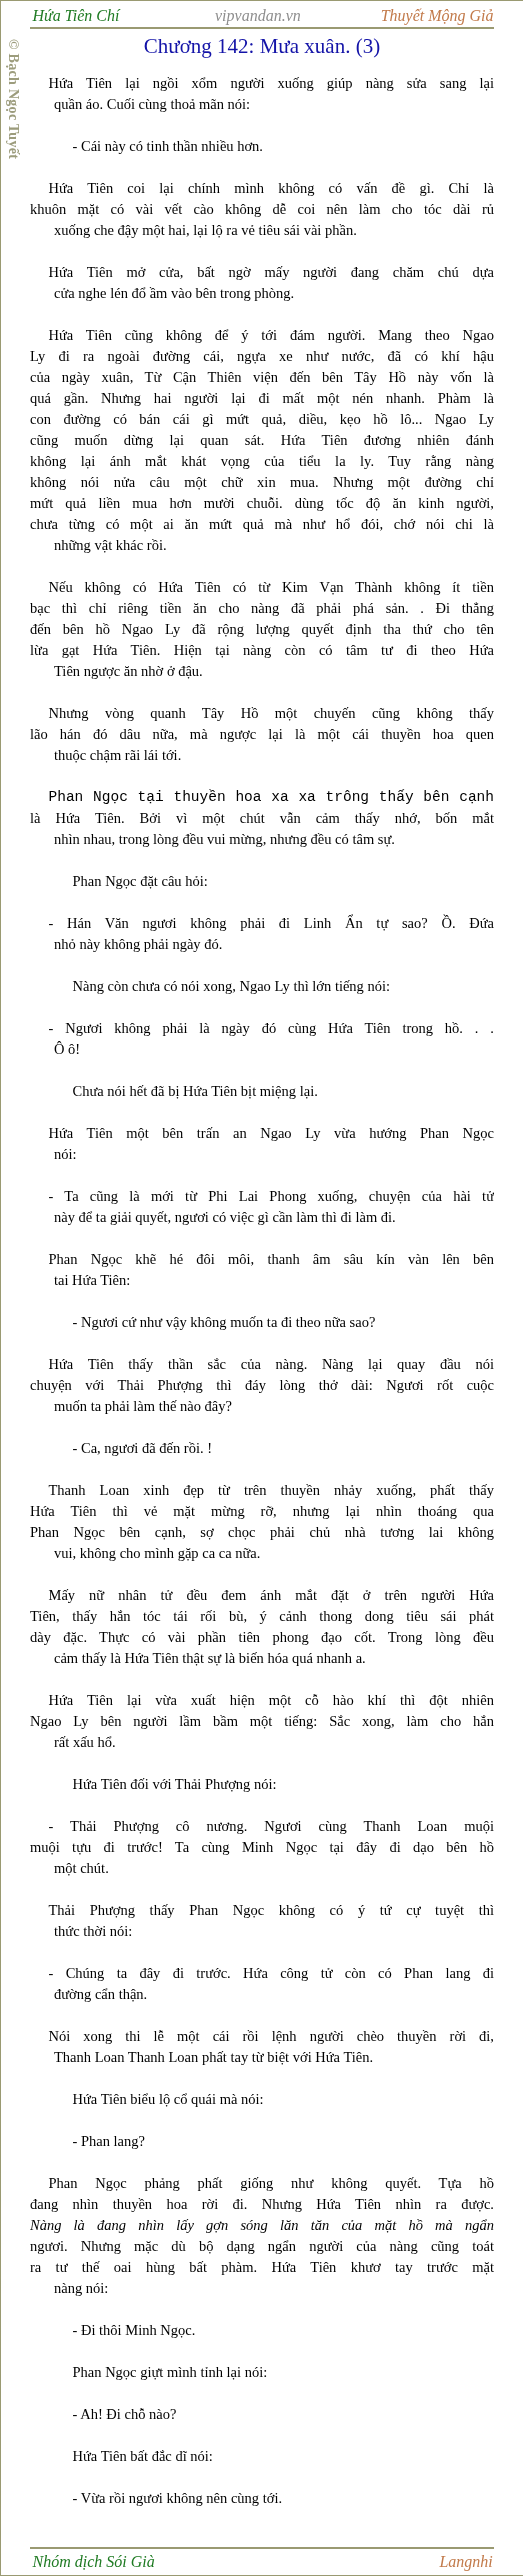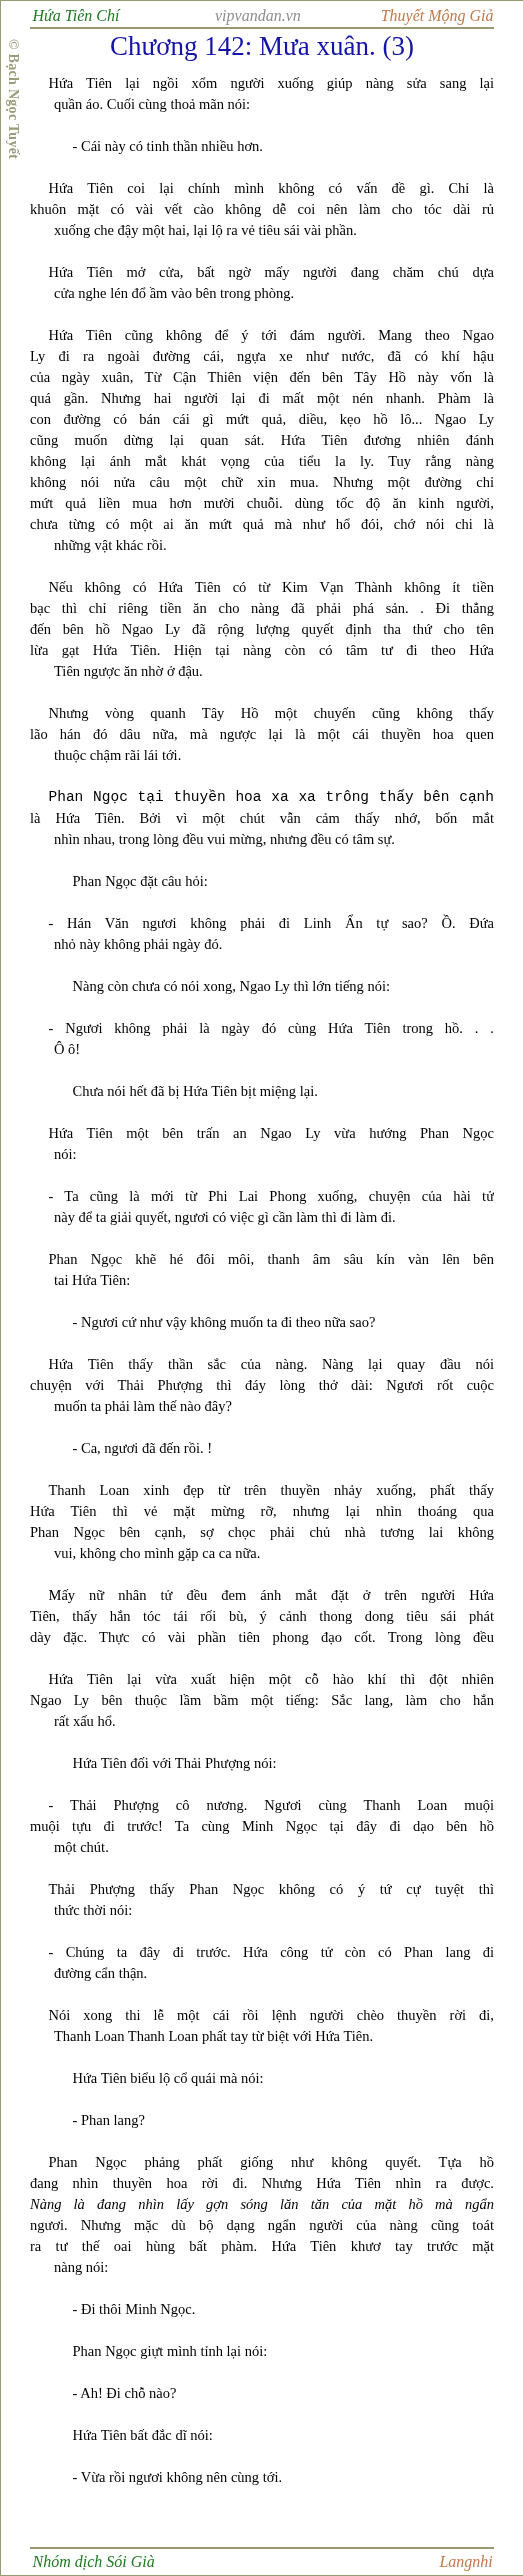--- a/index.html
+++ b/index.html
@@ -46,21 +46,21 @@
   .rule {
     position: absolute; left: 29px; width: 464px; height: 1.8px;
     background: #9a9a72;
   }
   .rule.top { top: 26px; }
   .rule.bottom { top: 2546px; }
   .title {
     position: absolute; left: 0; right: 0; top: 33px;
     text-align: center;
     font-family: "Liberation Serif", serif;
-    font-size: 27px; line-height: 25px;
+    font-size: 21px; line-height: 25px;
     color: #1414a8;
     white-space: nowrap;
   }
   .body {
     position: absolute;
     left: 29px; top: 72px; width: 464px;
     font-family: "Liberation Serif", serif;
     font-size: 14.5px;
     line-height: 21px;
     color: #000000;
@@ -197,24 +197,25 @@
       <p class="para">
         <span class="line first" style="white-space: normal; overflow: hidden;">Thanh Loan xinh đẹp từ trên thuyền nhảy xuống, phất thấy</span>
         <span class="line" style="white-space: normal; overflow: hidden;">Hứa Tiên thì vẻ mặt mừng rỡ, nhưng lại nhìn thoáng qua</span>
         <span class="line" style="white-space: normal; overflow: hidden;">Phan Ngọc bên cạnh, sợ chọc phải chủ nhà tương lai không</span>
         <span class="line last">vui, không cho mình gặp ca ca nữa.</span>
       </p>
       <p class="para">
         <span class="line first" style="white-space: normal; overflow: hidden;">Mấy nữ nhân tử đều đem ánh mắt đặt ở trên người Hứa</span>
         <span class="line" style="white-space: normal; overflow: hidden;">Tiên, thấy hắn tóc tái rối bù, ý cảnh thong dong tiêu sái phát</span>
         <span class="line" style="white-space: normal; overflow: hidden;">dày đặc. Thực có vài phần tiên phong đạo cốt. Trong lòng đều</span>
+        <span class="line last">cảm thấy là Hứa Tiên thật sự là biến hóa quá nhanh a.</span>
       </p>
       <p class="para">
         <span class="line first" style="white-space: normal; overflow: hidden;">Hứa Tiên lại vừa xuất hiện một cỗ hào khí thì đột nhiên</span>
-        <span class="line" style="white-space: normal; overflow: hidden;">Ngao Ly bên thuộc lầm bầm một tiếng: Sắc lang, làm cho hắn</span>
+        <span class="line" style="white-space: normal; overflow: hidden;">Ngao Ly bên người lầm bầm một tiếng: Sắc xong, làm cho hắn</span>
         <span class="line last">rất xấu hổ.</span>
       </p>
       <p class="para">
         <span class="line first last">Hứa Tiên đối với Thải Phượng nói:</span>
       </p>
       <p class="para">
         <span class="line first" style="white-space: normal; overflow: hidden;">- Thải Phượng cô nương. Ngươi cùng Thanh Loan muội</span>
         <span class="line" style="white-space: normal; overflow: hidden;">muội tựu đi trước! Ta cùng Minh Ngọc tại đây đi dạo bên hồ</span>
         <span class="line last">một chút.</span>
       </p>

